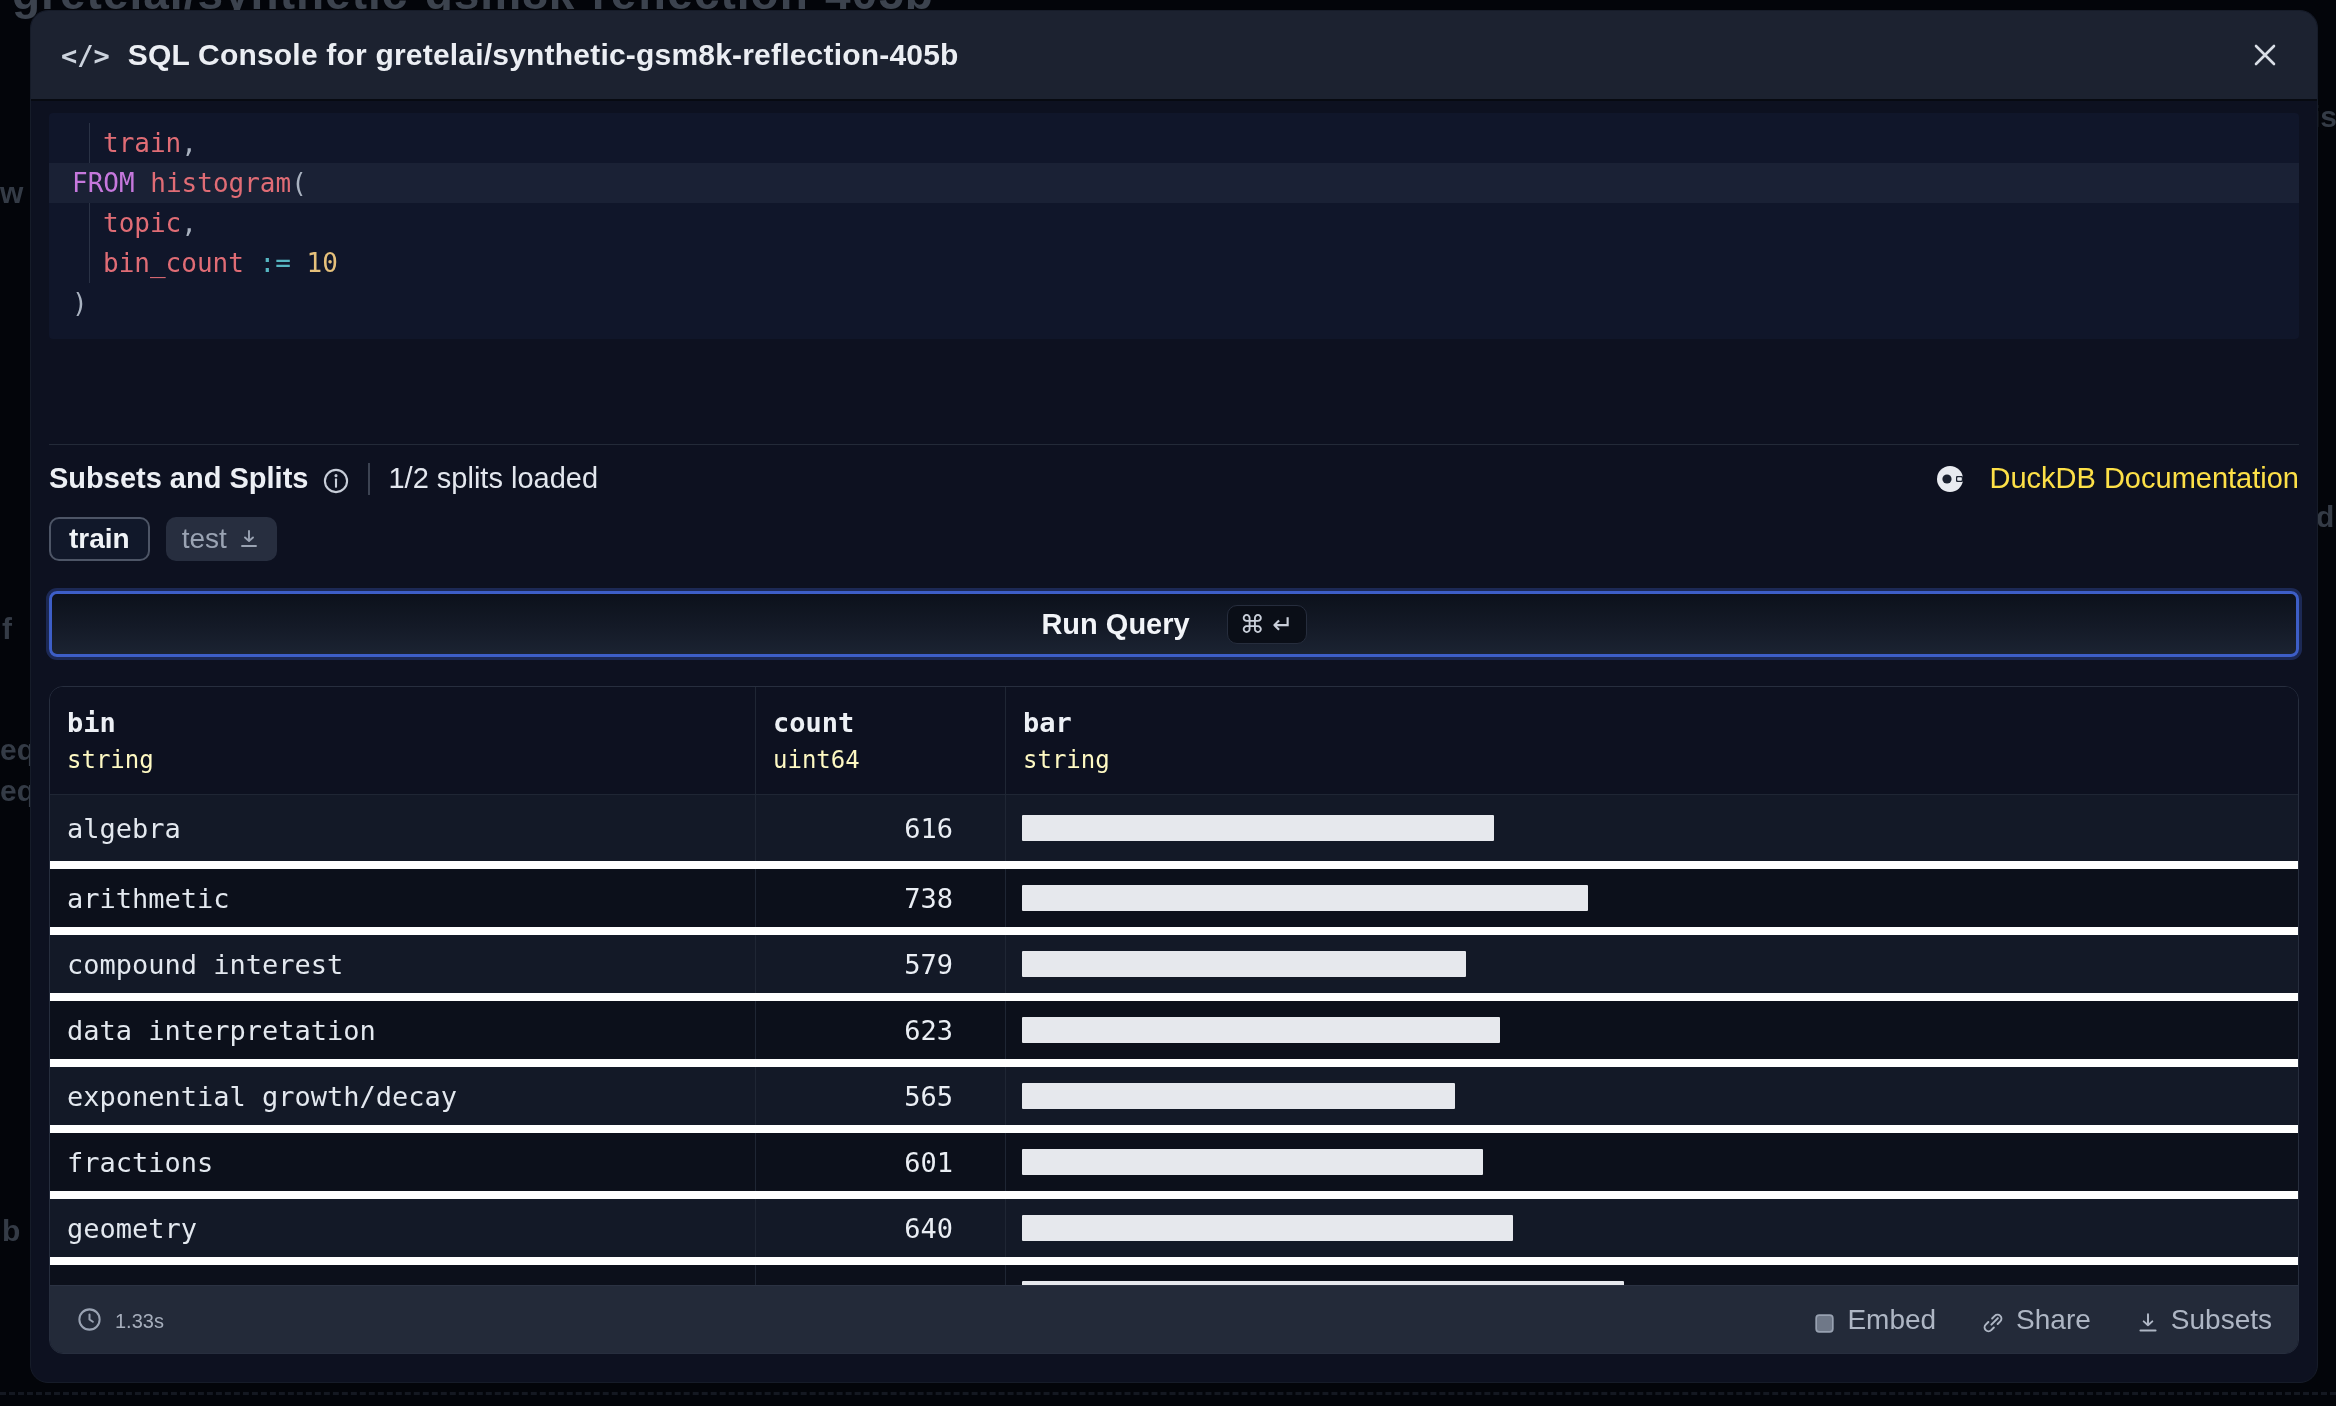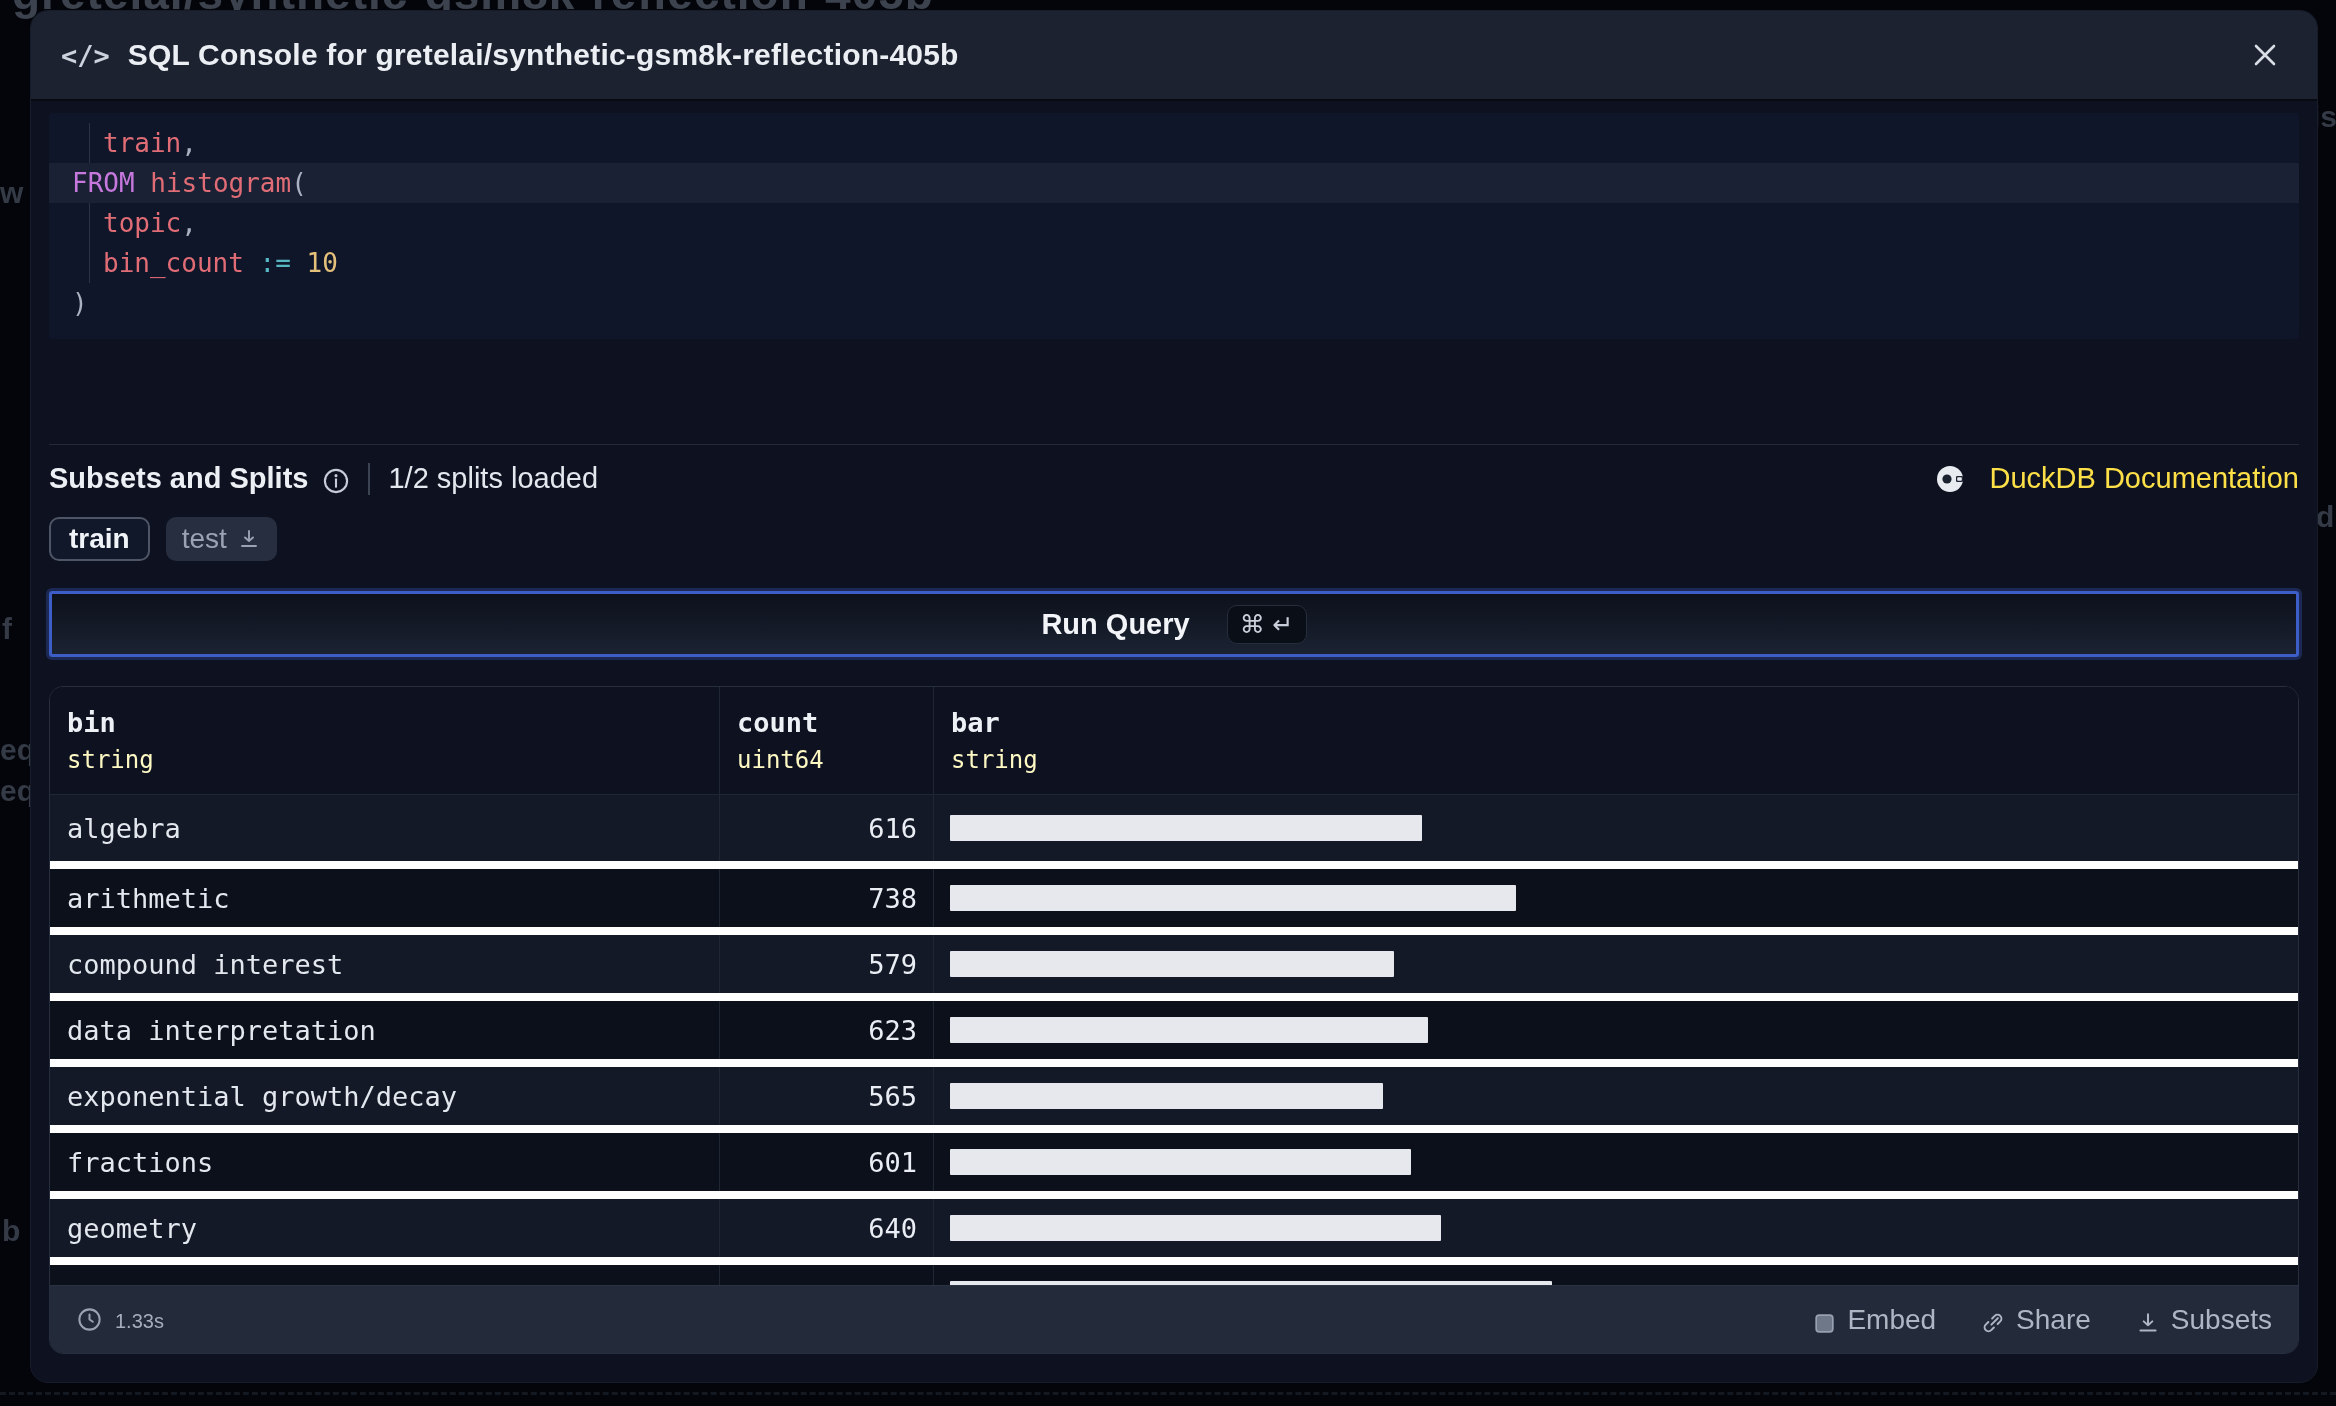--- a/index.html
+++ b/index.html
@@ -128,21 +128,21 @@
     padding:0 16px;
     background:#272e3f;
     color:#9aa3b3;
   }
 
   
   .run-btn {
     margin-top:30px;
     height:66px; width:100%;
     display:flex; align-items:center; justify-content:center; gap:37px;
-    border-radius:3px;
+    border-radius:8px;
     border:3px solid #3d5ec7;
     box-shadow:0 0 0 3px rgba(61,94,199,.32);
     background:linear-gradient(180deg,#0c111b 0%,#141a27 55%,#1b2332 100%);
     cursor:pointer;
   }
   .run-label { font-size:29px; font-weight:bold; color:#f2f4f8; }
   .kbd {
     background:#0a0e17;
     border:1px solid #262d3d;
     border-radius:10px;
@@ -158,20 +158,21 @@
     border:1px solid #272e3e;
     border-radius:14px;
     overflow:hidden;
     display:flex; flex-direction:column;
     font-family:"DejaVu Sans Mono", monospace;
   }
   .table-scroll { height:600px; overflow:hidden; }
   .thead, .trow {
     display:grid;
     grid-template-columns:669px 214px 1fr;
+    gap:36px;
   }
   .thead { height:108px; background:#0d1120; border-bottom:1px solid #1f2634; }
   .th { padding:20px 0 0 17px; }
   .th + .th, .cell + .cell { border-left:1px solid #1f2634; }
   .th-name { font-size:27px; font-weight:bold; color:#edf0f5; }
   .th-type { font-size:24px; color:#fef9c3; margin-top:8px; }
 
   .trow { height:66px; border-top:8px solid #ffffff; }
   .trow:first-child { border-top:none; }
   .trow:nth-child(odd)  { background:#131927; }

